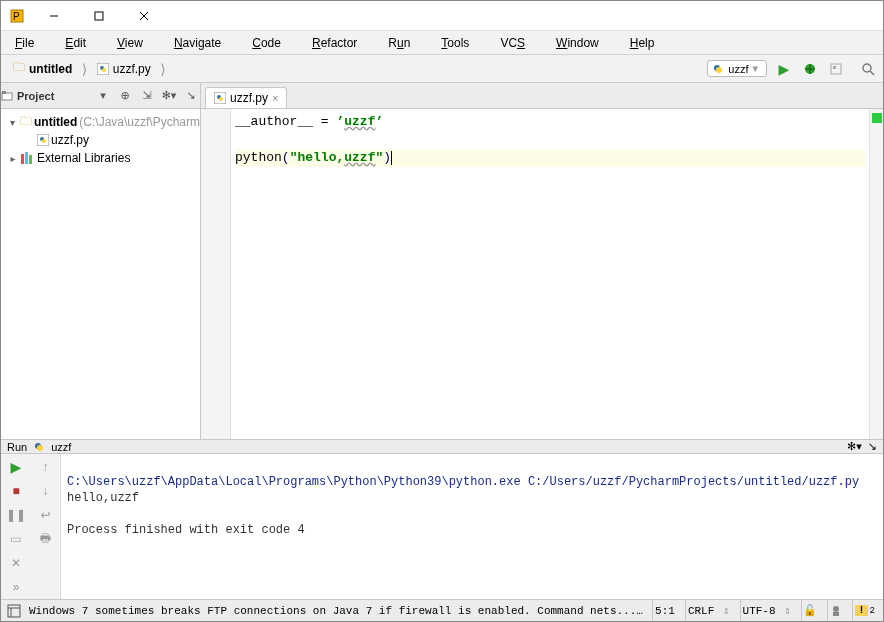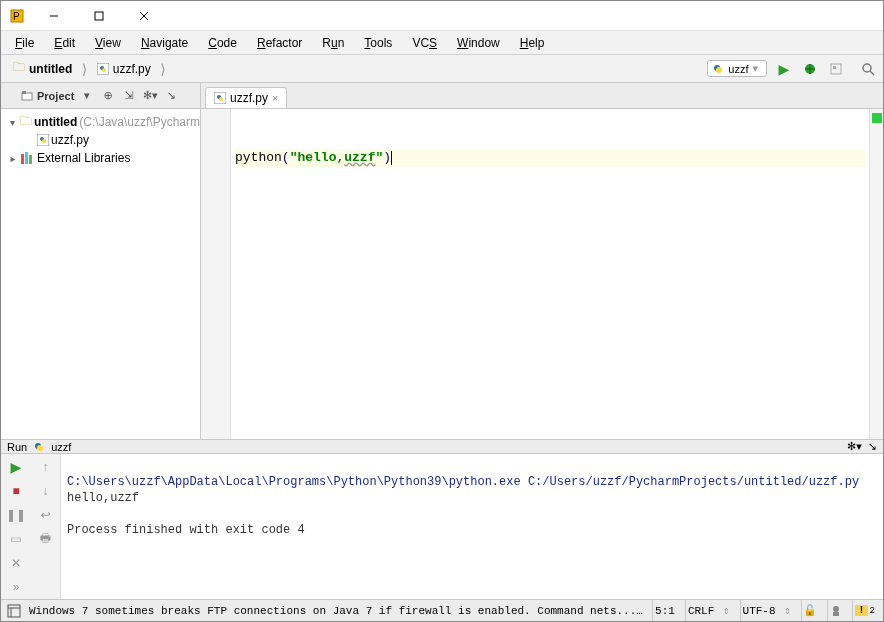--- a/index.html
+++ b/index.html
@@ -2,34 +2,34 @@
 <html><head>
 <meta charset="utf-8">
 <style>
 * { box-sizing: border-box; margin: 0; padding: 0; }
 body { font-family: "Segoe UI", Tahoma, sans-serif; font-size: 12px; background: #fff; color: #000; width: 884px; height: 622px; overflow: hidden; display: flex; flex-direction: column; border: 1px solid #888; }
 .titlebar { height: 30px; display: flex; align-items: center; padding: 0 8px; background: #fff; border-bottom: 1px solid #e0e0e0; }
 .titlebar-icon { width: 16px; height: 16px; margin-right: 6px; }
 .titlebar-text { flex: 1; font-size: 12px; color: #000; }
 .win-controls { display: flex; gap: 0; }
 .win-btn { width: 45px; height: 28px; display: flex; align-items: center; justify-content: center; cursor: default; }
-.menubar { height: 24px; display: flex; align-items: center; padding: 0 6px; gap: 4px; background: #f2f2f2; border-bottom: 1px solid #d0d0d0; }
+.menubar { height: 24px; display: flex; align-items: center; padding: 0 6px; gap: 15px; background: #f2f2f2; border-bottom: 1px solid #d0d0d0; }
 .menu-item { padding: 2px 8px; cursor: default; }
 .menu-item u { text-decoration: underline; }
 .toolbar { height: 28px; display: flex; align-items: center; padding: 0 6px; background: #f2f2f2; border-bottom: 1px solid #c8c8c8; }
 .breadcrumb { display: flex; align-items: center; gap: 0; }
 .crumb { display:flex; align-items:center; padding: 2px 6px; gap:4px; border-radius:3px; }
 .crumb-sep { color:#999; padding:0 2px; font-size:14px; font-family: monospace; }
 .crumb-sep::after { content:"⟩"; }
 .toolbar-right { margin-left: auto; display: flex; align-items: center; gap: 8px; }
 .config-btn { display:flex; align-items:center; gap:4px; border:1px solid #bbb; padding:1px 8px 1px 4px; border-radius:3px; background:#fff; font-size:11px; }
 .tb-icon { width:18px; height:18px; display:flex; align-items:center; justify-content:center; }
 .main-split { flex: 1; display: flex; overflow: hidden; }
 .project-panel { width: 200px; display:flex; flex-direction:column; border-right:1px solid #c8c8c8; background:#fff; }
-.panel-header { height: 26px; display:flex; align-items:center; padding:0 20px; background:#ececec; border-bottom:1px solid #c8c8c8; gap:4px; }
+.panel-header { height: 26px; display:flex; align-items:center; padding:0 0; background:#ececec; border-bottom:1px solid #c8c8c8; gap:4px; }
 .panel-header .title { flex:1; font-weight:bold; font-size:11px; color:#333; }
 .panel-header .tiny { width:18px; height:18px; display:flex; align-items:center; justify-content:center; color:#555; font-size:11px; }
 .tree { flex:1; padding: 4px 0; font-size:12px; overflow:hidden; }
 .tree-row { display:flex; align-items:center; height:18px; padding-left:4px; gap:2px; white-space:nowrap; }
 .tree-indent { display:inline-block; }
 .tree-twisty { width:12px; text-align:center; color:#666; font-size:10px; }
 .tree-label { }
 .tree-path { color:#999; }
 .editor-area { flex:1; display:flex; flex-direction:column; background:#fff; }
 .tabbar { height:26px; display:flex; align-items:flex-end; background:#ececec; border-bottom:1px solid #c8c8c8; padding-left:4px; }
@@ -224,21 +224,21 @@
               <circle cx="5" cy="5" r="2" fill="#3572A5"></circle>
               <circle cx="7" cy="7" r="2" fill="#ffd43b"></circle>
             </svg>
           </span>
         <span>uzzf.py</span>
         <span class="close">×</span>
       </div>
     </div>
     <div class="editor-body">
       <div class="gutter"></div>
-      <div class="code" id="code-area">
+      <div class="code" id="code-area"><span>__author__ = <span class="str">’<span class="uline">uzzf</span>’</span></span>
 
 <span class="code-line-hl"><span class="fn">python</span><span class="au">(</span><span class="str">"hello,<span class="uline">uzzf</span>"</span><span class="au">)</span><span class="cursor-caret"></span></span></div>
       <div class="marker-col">
         <div class="marker-green"></div>
       </div>
     </div>
   </div>
 </div>
 
 <div class="run-panel">

